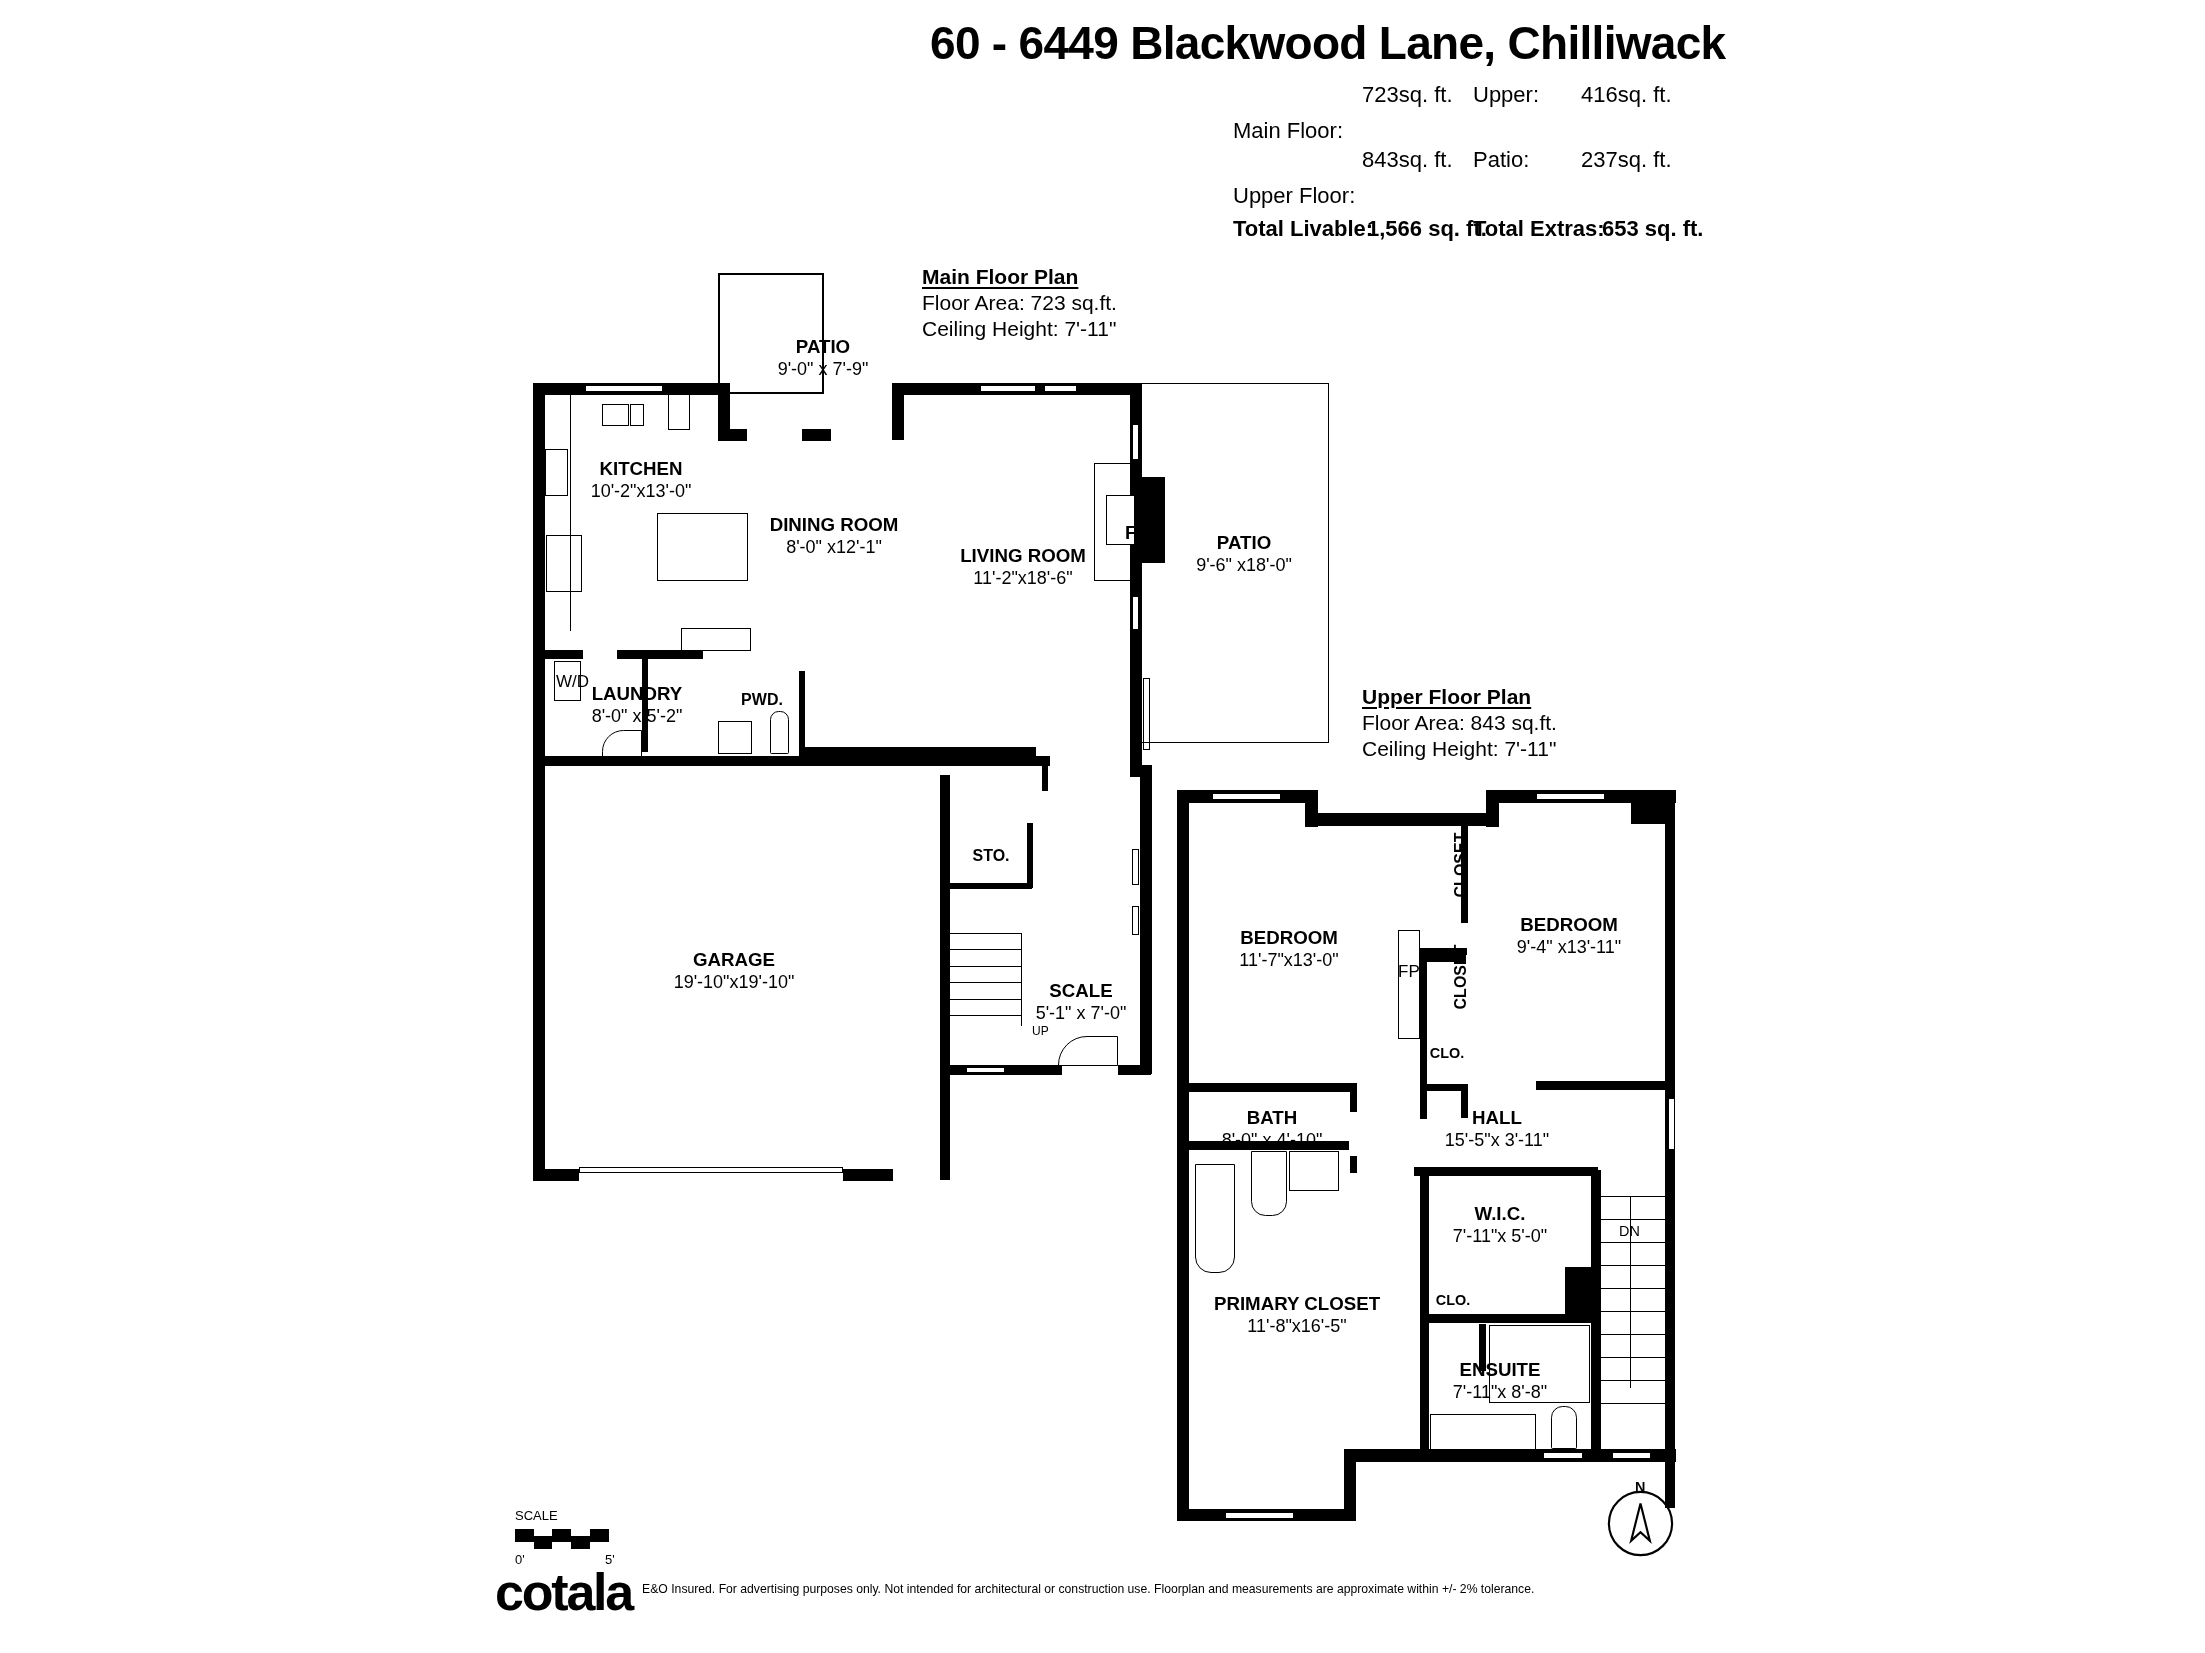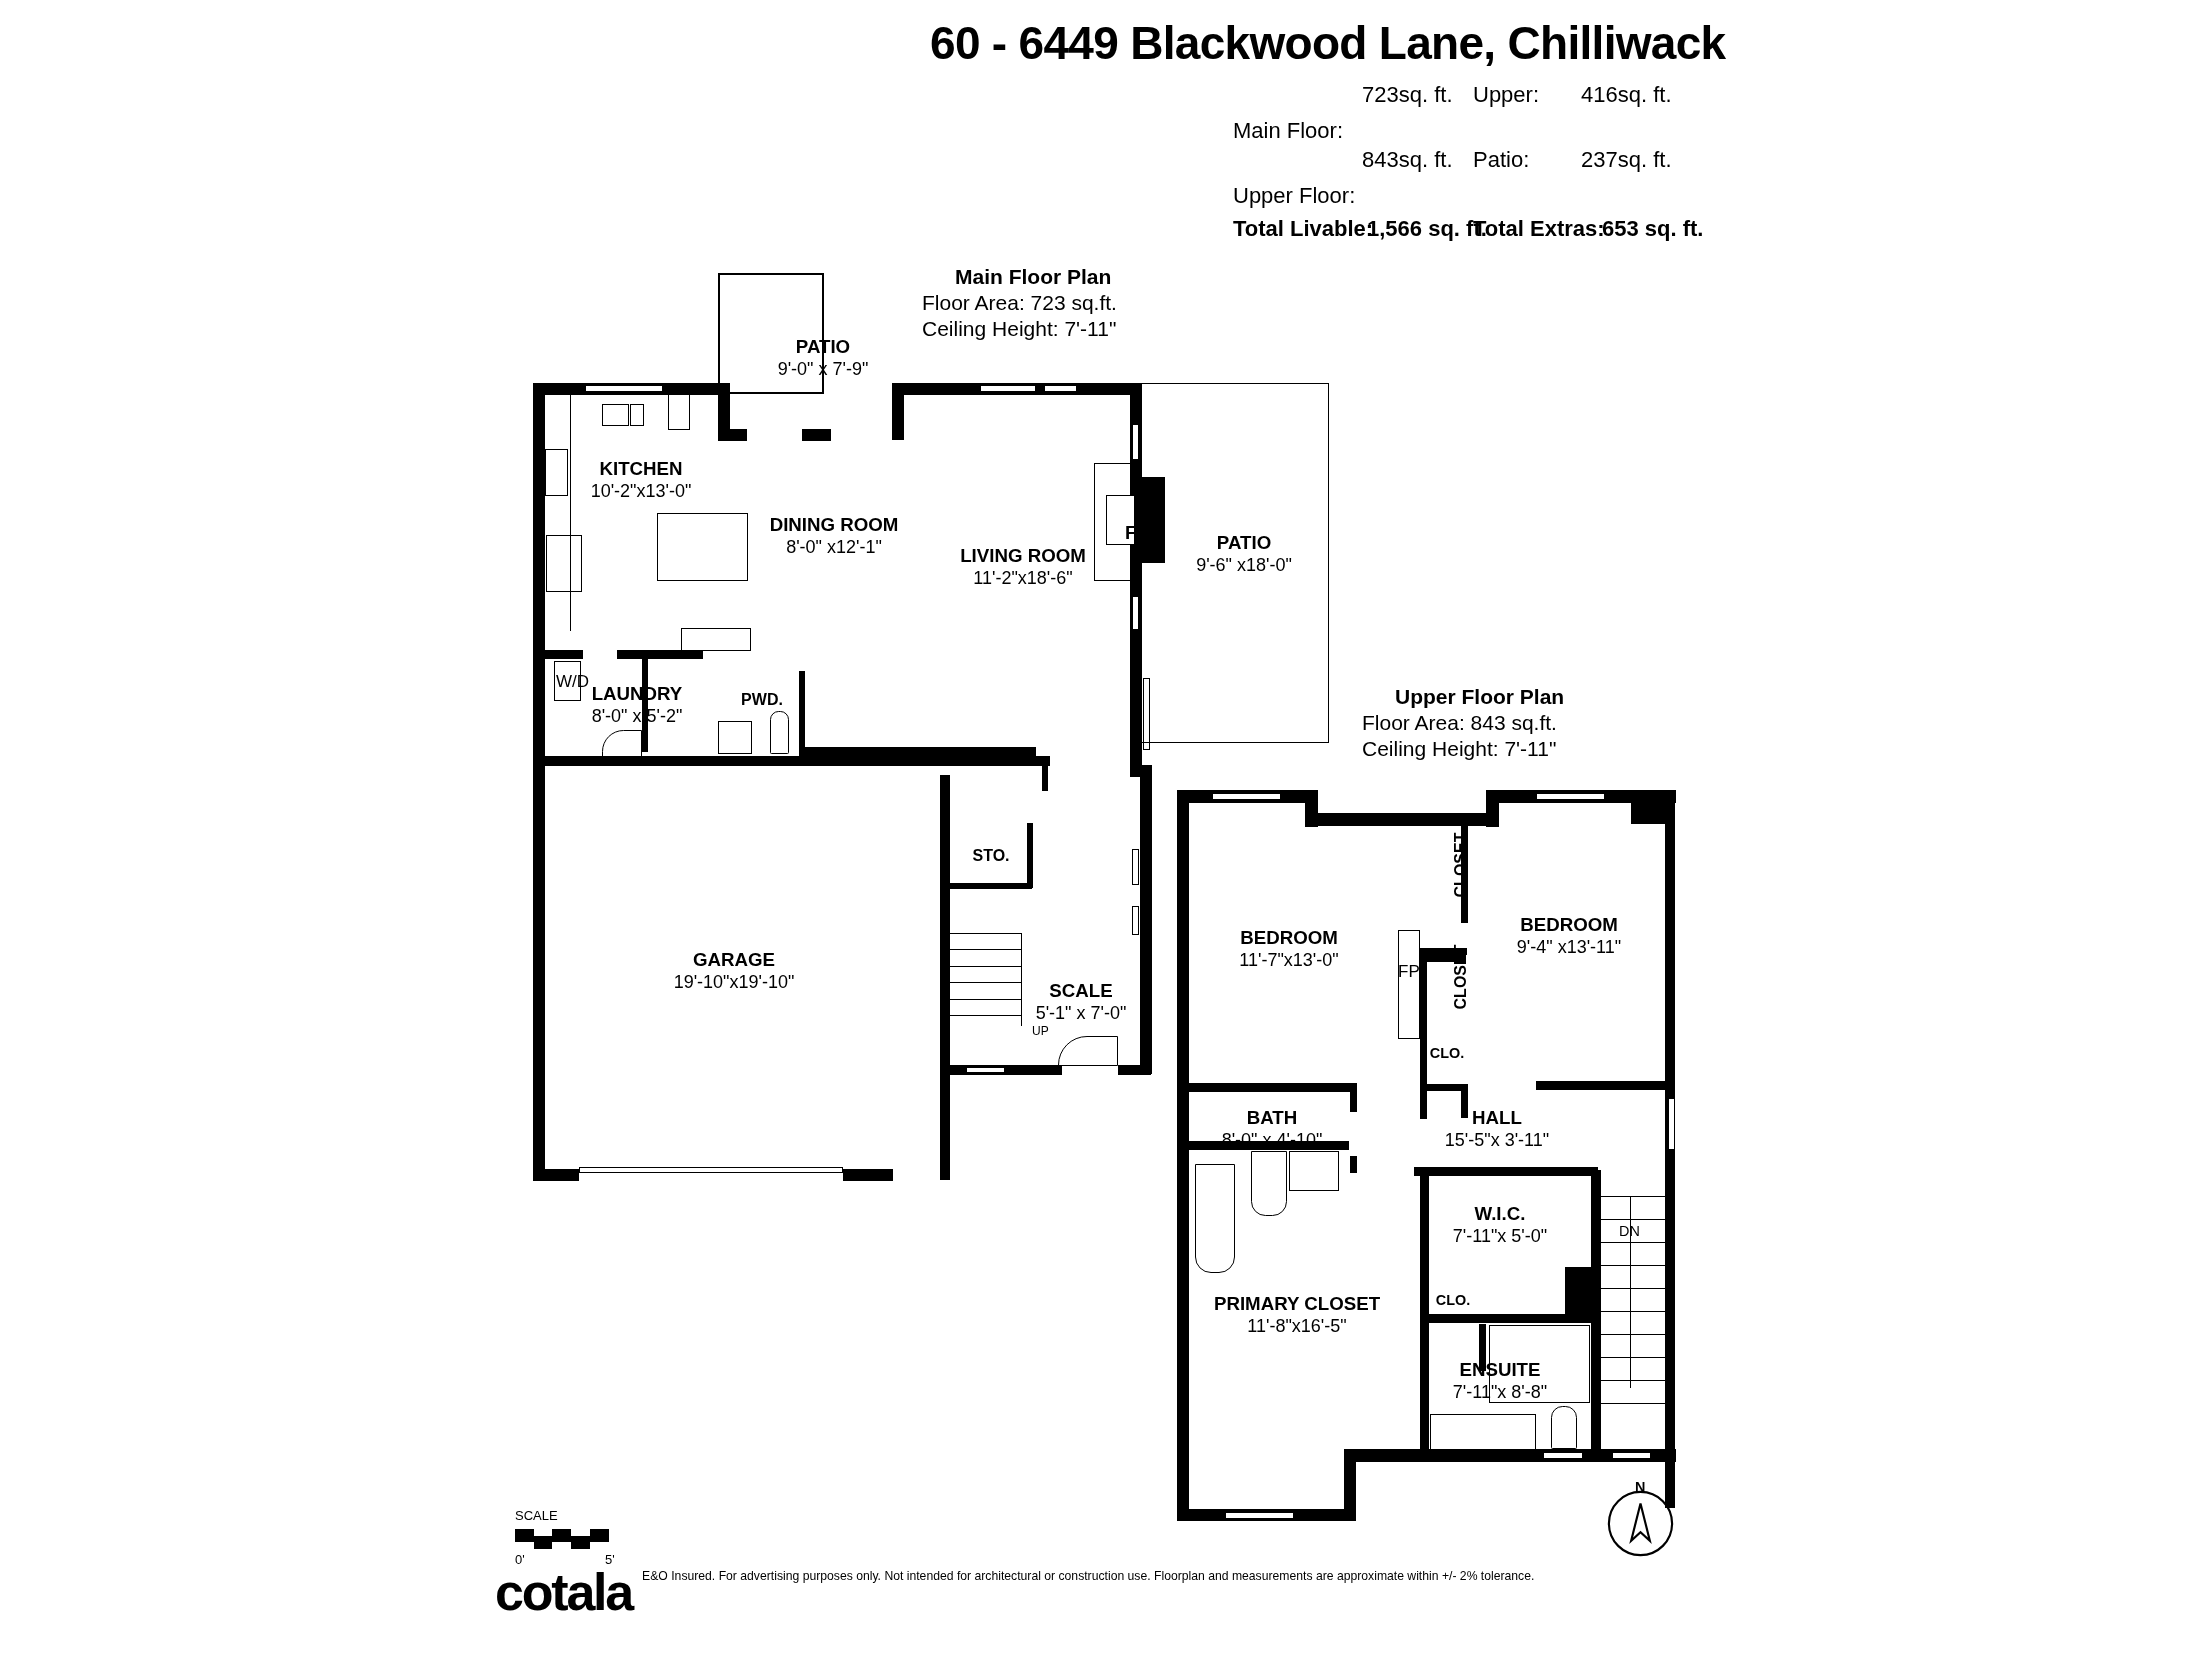--- a/index.html
+++ b/index.html
@@ -6,32 +6,32 @@
   body{width:2205px;height:1654px;position:relative;overflow:hidden;font-family:"Liberation Sans","DejaVu Sans",sans-serif;color:#000;}
   .abs{position:absolute;}
   .title{position:absolute;left:930px;top:16px;font-size:46px;font-weight:700;letter-spacing:-0.7px;white-space:nowrap;}
   .stats{position:absolute;left:1233px;top:80px;font-size:22px;line-height:29px;}
   .stats .row{display:flex;white-space:nowrap;}
   .stats .lbl{width:129px;margin-top:36px;}
   .stats .val{width:111px;}
   .stats .lbl2{width:108px;}
   .stats .tot{font-weight:700;margin-top:4.3px;}
   .plan-head{position:absolute;font-size:21px;line-height:26px;white-space:nowrap;}
-  .plan-head .h{font-weight:700;text-underline-offset:2.9px;margin-left:33px;}
+  .plan-head .h{font-weight:700;text-decoration:underline;text-underline-offset:2.9px;}
   .wall{position:absolute;background:#000;}
   .line{position:absolute;border:2.2px solid #000;box-sizing:border-box;background:transparent;}
   .win{position:absolute;background:#fff;border:1.4px solid #000;box-sizing:border-box;}
   .room{position:absolute;text-align:center;white-space:nowrap;transform:translateX(-50%);}
   .room .n{font-weight:700;font-size:18.7px;line-height:23px;}
   .room .d{font-size:18px;line-height:23px;}
   .vert{position:absolute;font-weight:700;font-size:16px;transform:rotate(-90deg);transform-origin:center;white-space:nowrap;}
   .small{position:absolute;font-size:12px;white-space:nowrap;}
   .bold{font-weight:700;}
   .stairs{position:absolute;border-top:1.4px solid #000;}
-  .footer{position:absolute;left:495px;top:1569px;display:flex;align-items:flex-start;}
+  .footer{position:absolute;left:495px;top:1569px;display:flex;align-items:center;}
   .logo{font-size:52px;font-weight:700;letter-spacing:-2.2px;line-height:46px;}
   .disc{font-size:12.2px;margin-left:10px;margin-bottom:5.7px;white-space:nowrap;}
   .scale{position:absolute;left:515px;top:1508px;font-size:13px;}
 </style>
 </head>
 <body>
 
 <div class="title">60 - 6449 Blackwood Lane, Chilliwack</div>
 <div class="stats">
   <div class="row">

